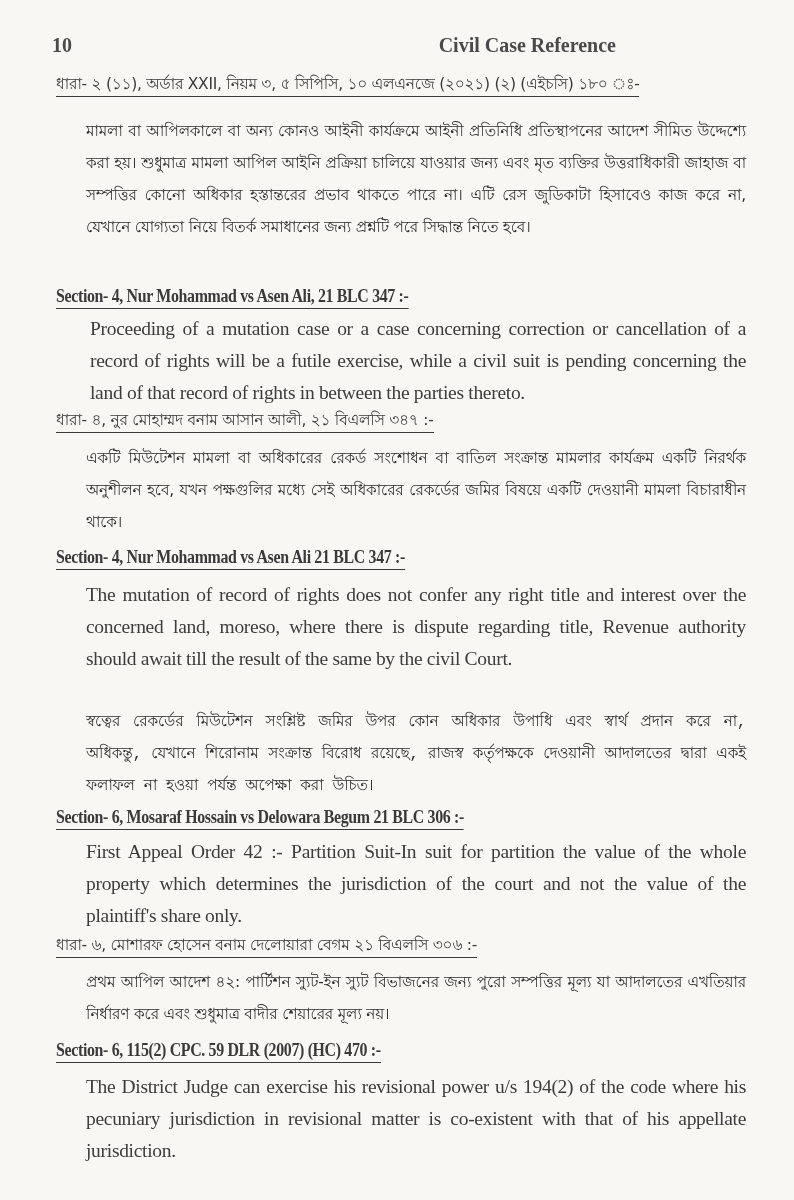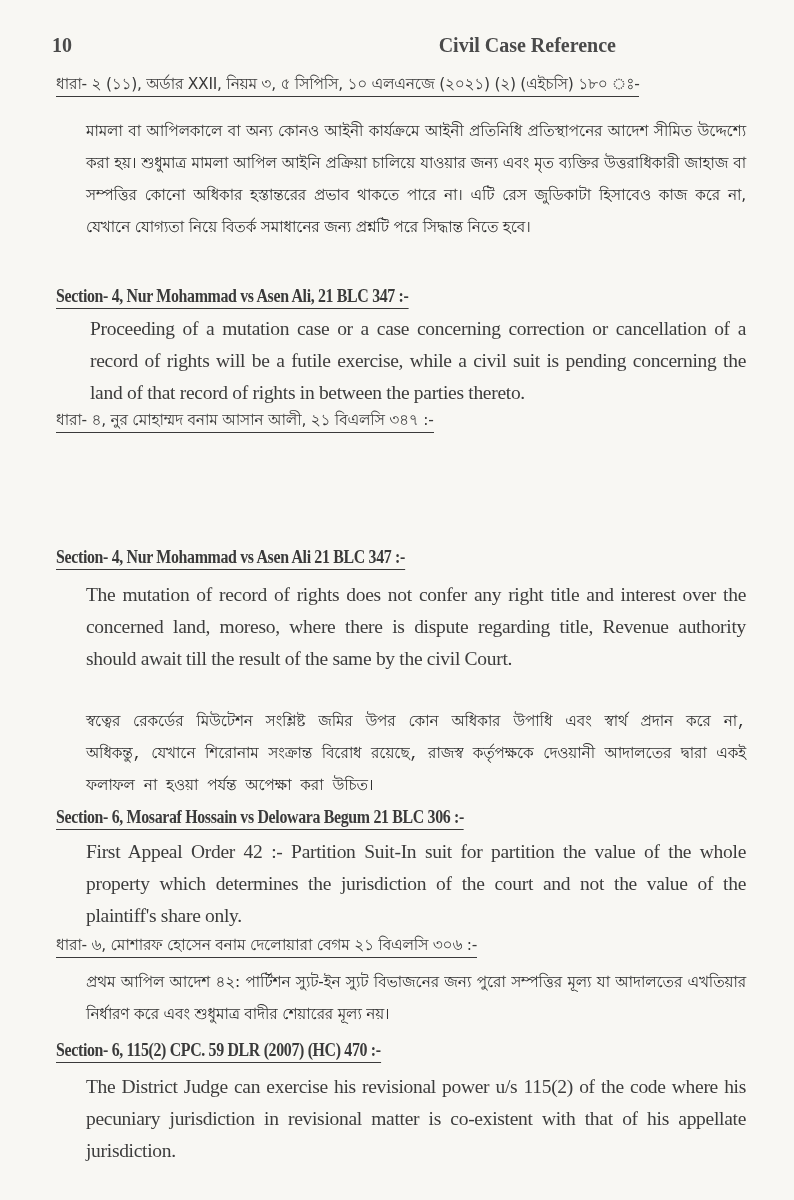--- a/index.html
+++ b/index.html
@@ -139,29 +139,30 @@
     <span>Civil Case Reference</span>
   </div>
 
   <div class="heading bn" style="top:72px;">ধারা- ২ (১১), অর্ডার XXII, নিয়ম ৩, ৫ সিপিসি, ১০ এলএনজে (২০২১) (২) (এইচসি) ১৮০ ঃ-</div>
   <div class="para bn" style="top:115px;">মামলা বা আপিলকালে বা অন্য কোনও আইনী কার্যক্রমে আইনী প্রতিনিধি প্রতিস্থাপনের আদেশ সীমিত উদ্দেশ্যে করা হয়। শুধুমাত্র মামলা আপিল আইনি প্রক্রিয়া চালিয়ে যাওয়ার জন্য এবং মৃত ব্যক্তির উত্তরাধিকারী জাহাজ বা সম্পত্তির কোনো অধিকার হস্তান্তরের প্রভাব থাকতে পারে না। এটি রেস জুডিকাটা হিসাবেও কাজ করে না, যেখানে যোগ্যতা নিয়ে বিতর্ক সমাধানের জন্য প্রশ্নটি পরে সিদ্ধান্ত নিতে হবে।</div>
 
   <div class="heading en" style="top:284px;">Section- 4, Nur Mohammad vs Asen Ali, 21 BLC 347 :-</div>
   <div class="para en" style="top:313px; left:90px; width:656px;">Proceeding of a mutation case or a case concerning correction or cancellation of a record of rights will be a futile exercise, while a civil suit is pending concerning the land of that record of rights in between the parties thereto.</div>
 
   <div class="heading bn" style="top:408px;">ধারা- ৪, নুর মোহাম্মদ বনাম আসান আলী, ২১ বিএলসি ৩৪৭ :-</div>
+  <div class="para bn" style="top:442px;">একটি মিউটেশন মামলা বা অধিকারের রেকর্ড সংশোধন বা বাতিল সংক্রান্ত মামলার কার্যক্রম একটি নিরর্থক অনুশীলন হবে, যখন পক্ষগুলির মধ্যে সেই অধিকারের রেকর্ডের জমির বিষয়ে একটি দেওয়ানী মামলা বিচারাধীন থাকে।</div>
 
   <div class="heading en" style="top:545px;">Section- 4, Nur Mohammad vs Asen Ali 21 BLC 347 :-</div>
   <div class="para en" style="top:579px;">The mutation of record of rights does not confer any right title and interest over the concerned land, moreso, where there is dispute regarding title, Revenue authority should await till the result of the same by the civil Court.</div>
 
   <div class="para bn" style="top:706px;font-family:Liberation Mono, monospace;">স্বত্বের রেকর্ডের মিউটেশন সংশ্লিষ্ট জমির উপর কোন অধিকার উপাধি এবং স্বার্থ প্রদান করে না, অধিকন্তু, যেখানে শিরোনাম সংক্রান্ত বিরোধ রয়েছে, রাজস্ব কর্তৃপক্ষকে দেওয়ানী আদালতের দ্বারা একই ফলাফল না হওয়া পর্যন্ত অপেক্ষা করা উচিত।</div>
 
   <div class="heading en" style="top:805px;">Section- 6, Mosaraf Hossain vs Delowara Begum 21 BLC 306 :-</div>
   <div class="para en" style="top:836px;">First Appeal Order 42 :- Partition Suit-In suit for partition the value of the whole property which determines the jurisdiction of the court and not the value of the plaintiff's share only.</div>
 
   <div class="heading bn" style="top:933px;">ধারা- ৬, মোশারফ হোসেন বনাম দেলোয়ারা বেগম ২১ বিএলসি ৩০৬ :-</div>
   <div class="para bn" style="top:966px;">প্রথম আপিল আদেশ ৪২: পার্টিশন স্যুট-ইন স্যুট বিভাজনের জন্য পুরো সম্পত্তির মূল্য যা আদালতের এখতিয়ার নির্ধারণ করে এবং শুধুমাত্র বাদীর শেয়ারের মূল্য নয়।</div>
 
   <div class="heading en" style="top:1038px;">Section- 6, 115(2) CPC. 59 DLR (2007) (HC) 470 :-</div>
-  <div class="para en" style="top:1071px;">The District Judge can exercise his revisional power u/s 115(2) of the code where his pecuniary jurisdiction in revisional matter is co-existent with that of his appellate jurisdiction.</div>
+  <div class="para en" style="top:1071px;">The District Judge can exercise his revisional power u/s 194(2) of the code where his pecuniary jurisdiction in revisional matter is co-existent with that of his appellate jurisdiction.</div>
 
 
 </div>
 
 </body></html>

